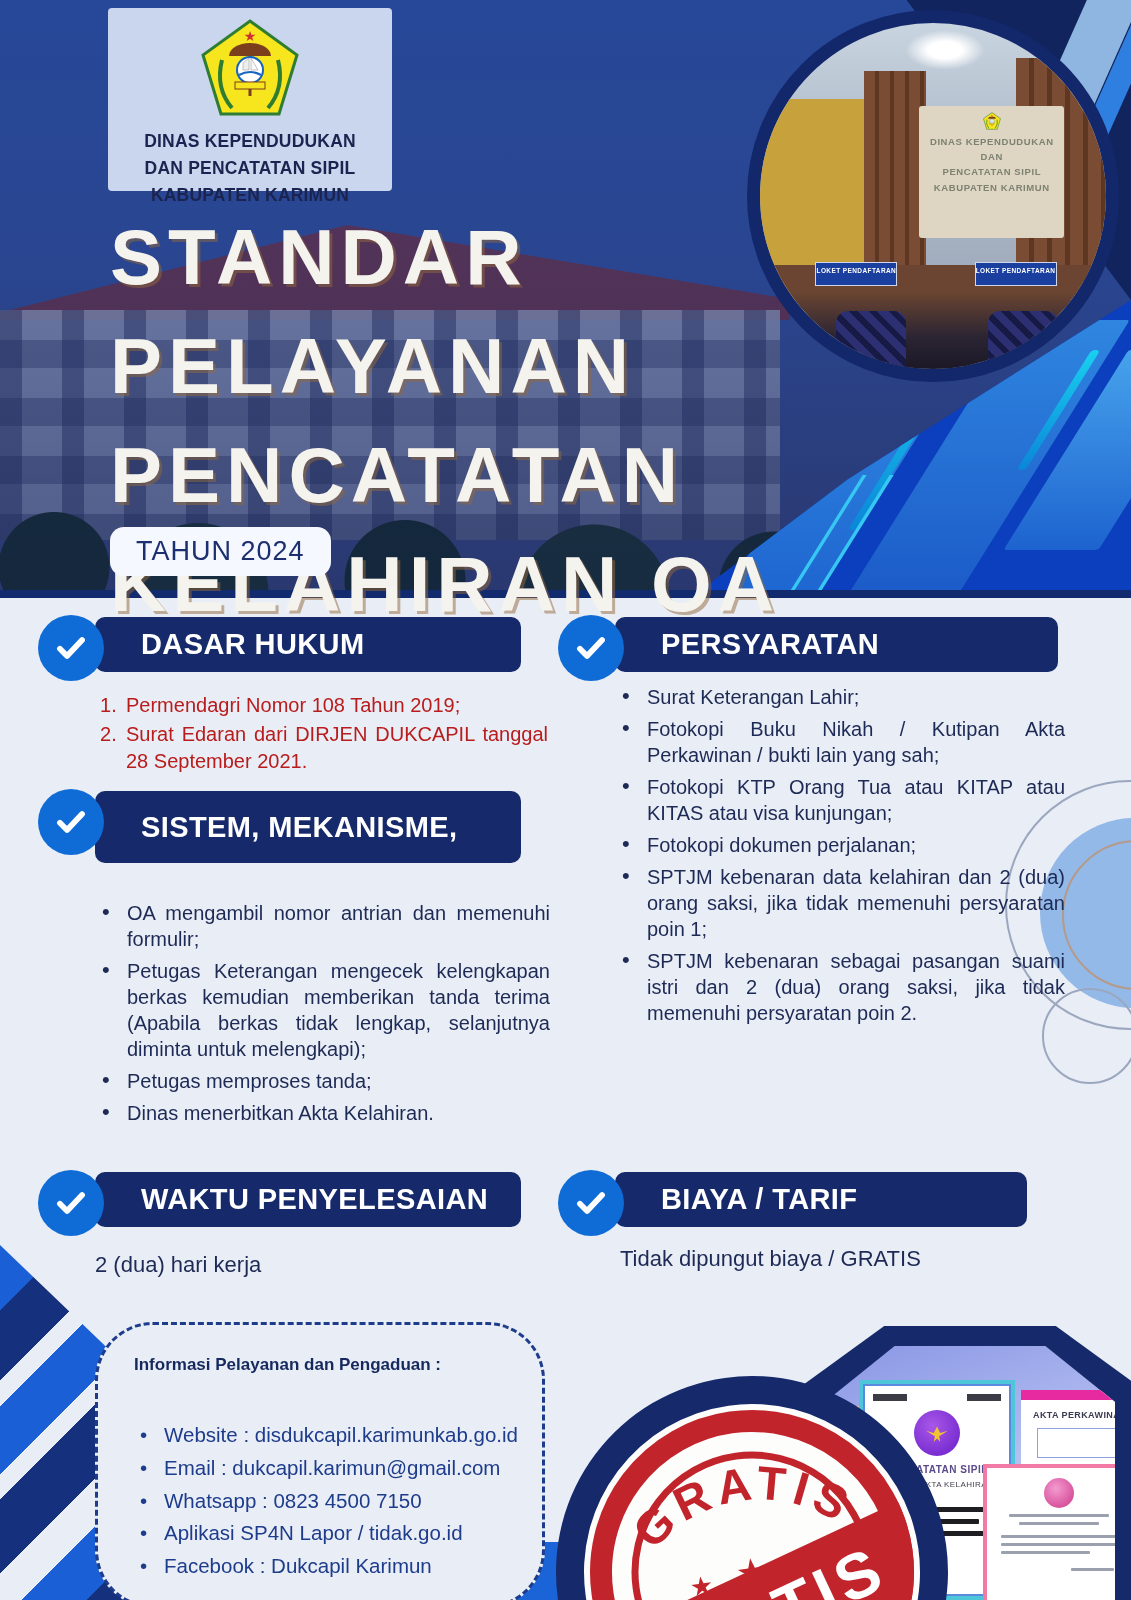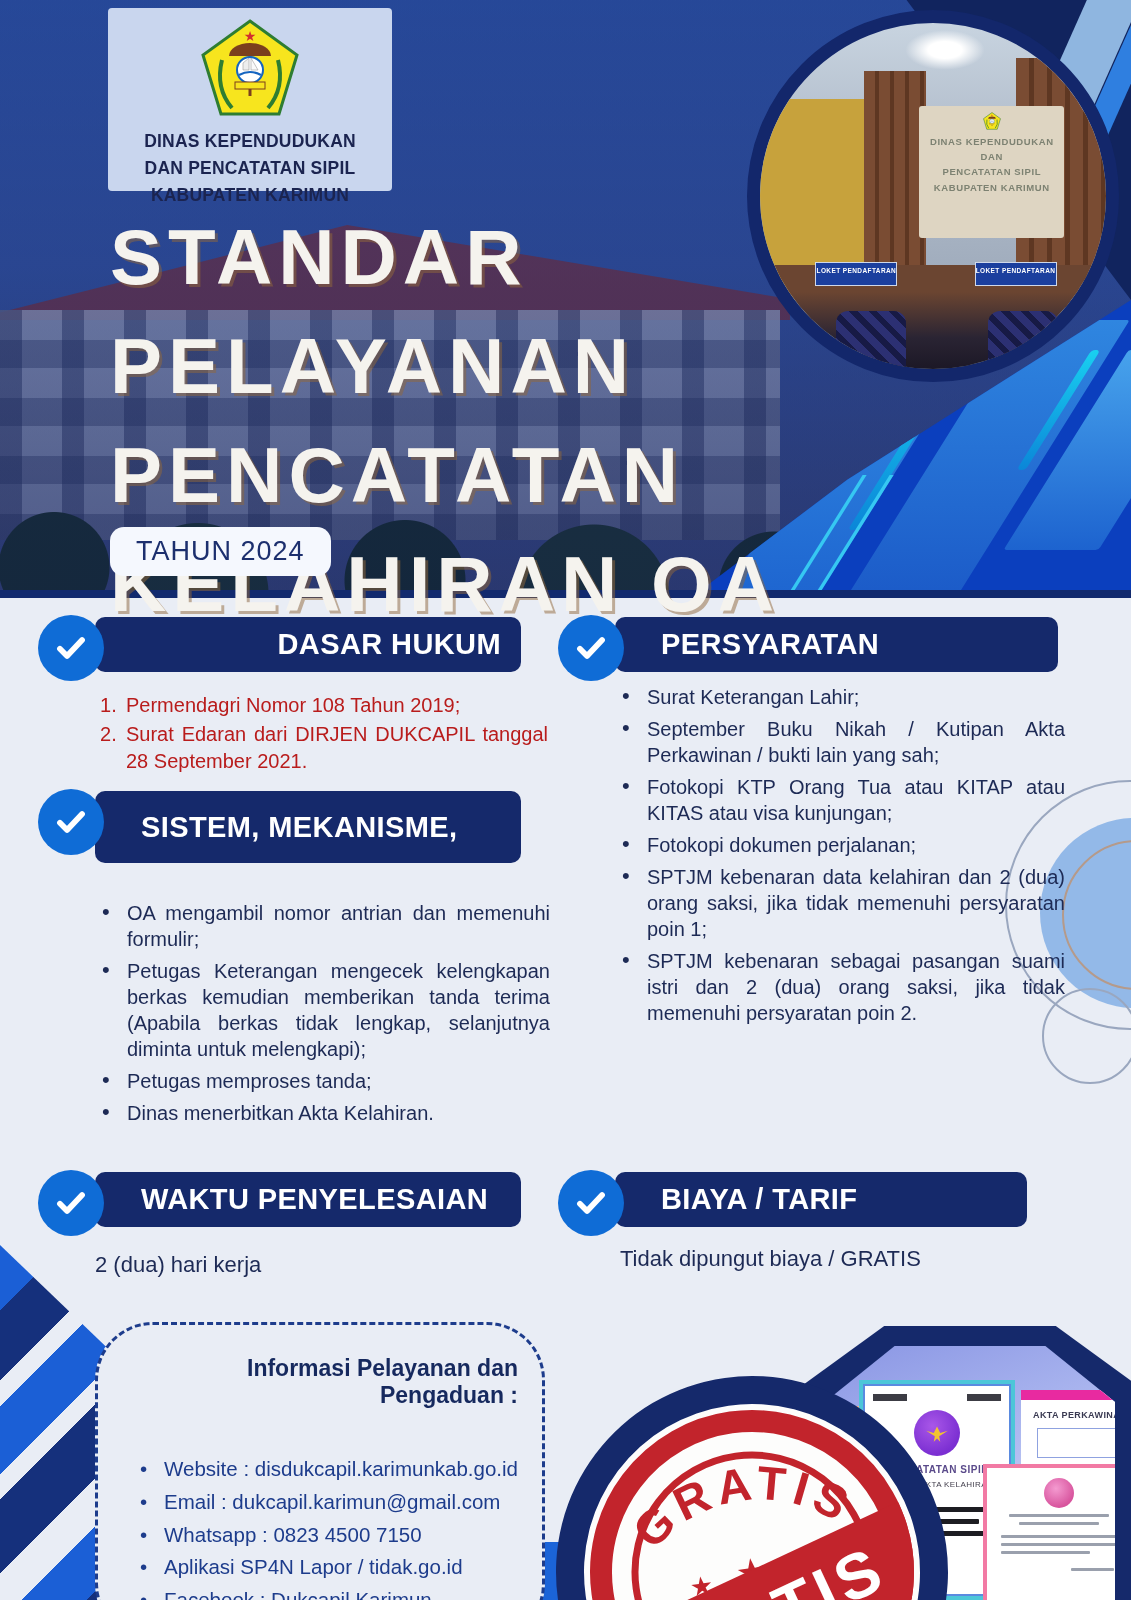--- a/index.html
+++ b/index.html
@@ -100,21 +100,21 @@
   ol.num{ position:absolute; list-style:none; counter-reset:n; font-size:20px; line-height:27px;
           color:#b91c1c; text-align:justify; z-index:1; }
   ol.num li{ position:relative; padding-left:26px; counter-increment:n; margin-bottom:2px; }
   ol.num li::before{ content:counter(n) "."; position:absolute; left:0; top:0; }
   .plain-value{ position:absolute; font-size:22px; color:#1d2a55; z-index:1; }
 
   
   .info-box{ position:absolute; left:95px; top:1322px; width:450px; min-height:242px; z-index:3;
          border:3px dashed #1d3c8c; border-radius:58px; background:#e9edf5;
          padding:30px 24px 22px 36px; }
-  .info-title{ font-size:23px; font-weight:bold; color:#16295e; margin-bottom:8px;text-align:right; }
+  .info-title{ font-size:17px; font-weight:bold; color:#16295e; margin-bottom:8px; }
   .info-box ul{ list-style:none; font-size:20.5px; color:#1d3c8c; line-height:1.6;margin-top:44px; }
   .info-box li{ position:relative; padding-left:30px; }
   .info-box li::before{ content:"•"; position:absolute; left:6px; top:0; }
 
   
   .circ{ position:absolute; border-radius:50%; }
   .c-fill{ background:#93b9e8; }
   .c-line-gray{ border:2px solid #9aa7bf; }
   .c-line-tan{ border:2px solid #b59a8a; }
 
@@ -240,21 +240,21 @@
     <div>KELAHIRAN OA</div>
   </div>
   <div class="year-badge">TAHUN 2024</div>
 
   <div class="sec" style="left:38px; top:617px; width:500px;">
     <div class="check">
       <svg width="38" height="38" viewBox="0 0 24 24">
           <path d="M5 12.5l4.5 4.5 9.5-10" stroke="#fff" stroke-width="3.6" fill="none" stroke-linecap="round" stroke-linejoin="round"></path>
         </svg>
     </div>
-    <div class="bar" style="width:426px;text-align:right;">DASAR HUKUM</div>
+    <div class="bar" style="width:426px;">DASAR HUKUM</div>
   </div>
   <ol class="num" style="left:100px; top:692px; width:448px;">
     <li>Permendagri Nomor 108 Tahun 2019;</li>
     <li>Surat Edaran dari DIRJEN DUKCAPIL tanggal 28 September 2021.</li>
   </ol>
 
   <div class="sec" style="left:38px; top:791px; width:500px;">
     <div class="check">
       <svg width="38" height="38" viewBox="0 0 24 24">
           <path d="M5 12.5l4.5 4.5 9.5-10" stroke="#fff" stroke-width="3.6" fill="none" stroke-linecap="round" stroke-linejoin="round"></path>
@@ -284,21 +284,21 @@
   <div class="sec" style="left:558px; top:617px; width:520px;">
     <div class="check">
       <svg width="38" height="38" viewBox="0 0 24 24">
           <path d="M5 12.5l4.5 4.5 9.5-10" stroke="#fff" stroke-width="3.6" fill="none" stroke-linecap="round" stroke-linejoin="round"></path>
         </svg>
     </div>
     <div class="bar" style="width:443px;">PERSYARATAN</div>
   </div>
   <ul class="blt" style="left:620px; top:684px; width:445px;">
     <li>Surat Keterangan Lahir;</li>
-    <li>September Buku Nikah / Kutipan Akta Perkawinan / bukti lain yang sah;</li>
+    <li>Fotokopi Buku Nikah / Kutipan Akta Perkawinan / bukti lain yang sah;</li>
     <li>Fotokopi KTP Orang Tua atau KITAP atau KITAS atau visa kunjungan;</li>
     <li>Fotokopi dokumen perjalanan;</li>
     <li>SPTJM kebenaran data kelahiran dan 2 (dua) orang saksi, jika tidak memenuhi persyaratan poin 1;</li>
     <li>SPTJM kebenaran sebagai pasangan suami istri dan 2 (dua) orang saksi, jika tidak memenuhi persyaratan poin 2.</li>
   </ul>
 
   <div class="sec" style="left:558px; top:1172px; width:500px;">
     <div class="check">
       <svg width="38" height="38" viewBox="0 0 24 24">
           <path d="M5 12.5l4.5 4.5 9.5-10" stroke="#fff" stroke-width="3.6" fill="none" stroke-linecap="round" stroke-linejoin="round"></path>

